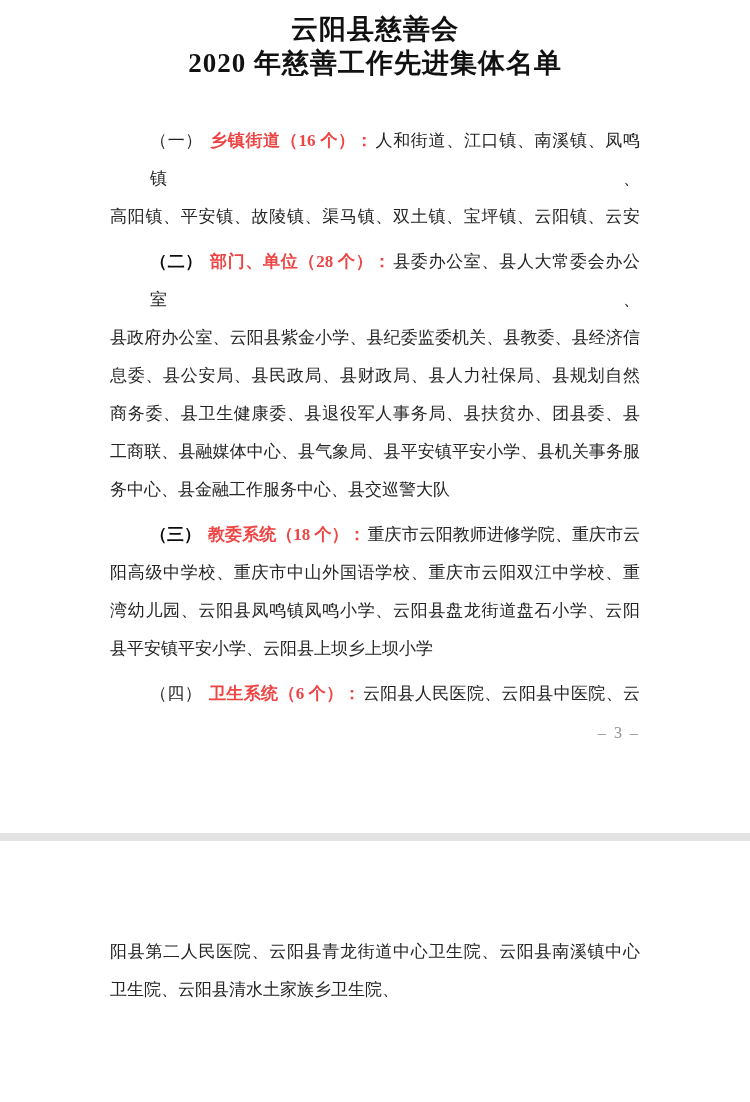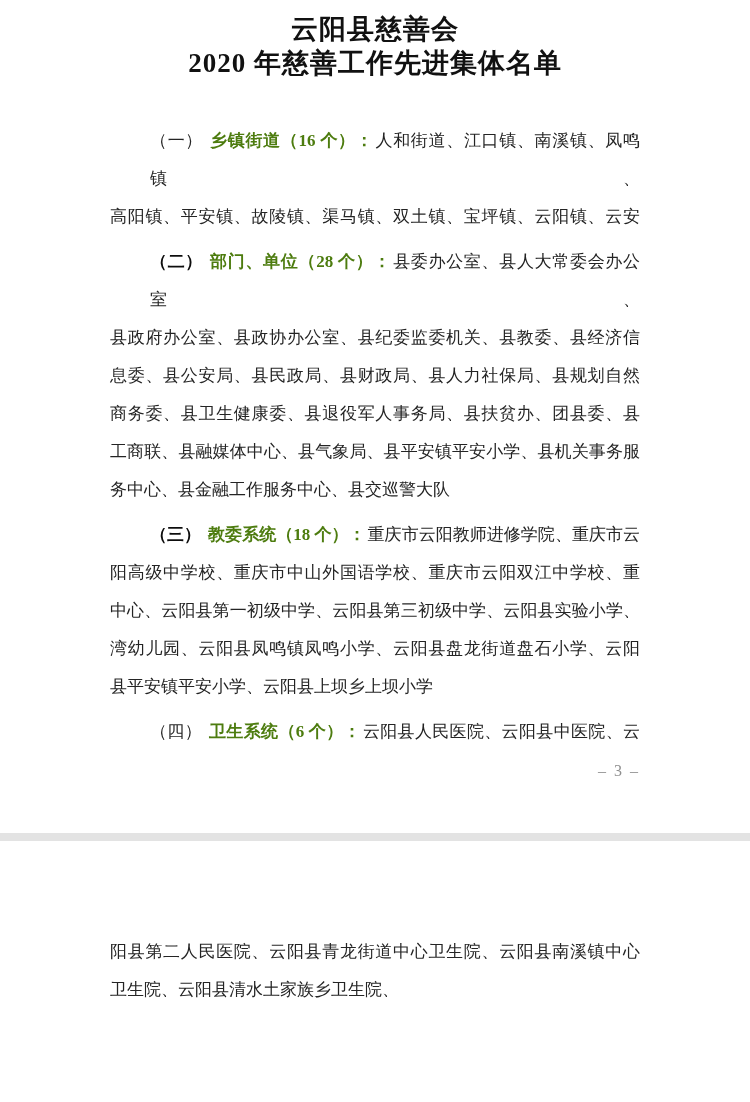--- a/index.html
+++ b/index.html
@@ -40,21 +40,21 @@
     text-align-last: justify;
     text-justify: inter-character;
     white-space: normal;
     color: #242424;
   }
   .line.last { text-align-last: left; }
   .line.first { padding-left: 40px; }
 
   .prefix { margin-right: 7px; }
   .prefix.bold { font-weight: 700; color: #0d0d0d; }
-  .head { font-weight: 700; color: #4d7c0f; margin-right: 2px; }
+  .head { font-weight: 700; color: #ef4444; margin-right: 2px; }
 
   .pageno {
     margin-top: 8px;
     padding: 0 110px;
     text-align: right;
     font-size: 16px;
     line-height: 24px;
     color: #8f8f8f;
     letter-spacing: 2px;
   }
@@ -77,33 +77,32 @@
         <div class="line first">
           <span class="prefix">（一）</span><span class="head">乡镇街道（16 个）：</span><span>人和街道、江口镇、南溪镇、凤鸣镇、</span>
         </div>
         <div class="line">高阳镇、平安镇、故陵镇、渠马镇、双土镇、宝坪镇、云阳镇、云安</div>
       </div>
 
       <div class="para">
         <div class="line first">
           <span class="prefix bold">（二）</span><span class="head">部门、单位（28 个）：</span><span>县委办公室、县人大常委会办公室、</span>
         </div>
-        <div class="line">县政府办公室、县政协办公室、县纪委监委机关、县教委、县经济信</div>
+        <div class="line">县政府办公室、云阳县紫金小学、县纪委监委机关、县教委、县经济信</div>
         <div class="line">息委、县公安局、县民政局、县财政局、县人力社保局、县规划自然</div>
         <div class="line">商务委、县卫生健康委、县退役军人事务局、县扶贫办、团县委、县</div>
         <div class="line">工商联、县融媒体中心、县气象局、县平安镇平安小学、县机关事务服</div>
         <div class="line last">务中心、县金融工作服务中心、县交巡警大队</div>
       </div>
 
       <div class="para">
         <div class="line first">
           <span class="prefix bold">（三）</span><span class="head">教委系统（18 个）：</span><span>重庆市云阳教师进修学院、重庆市云</span>
         </div>
         <div class="line">阳高级中学校、重庆市中山外国语学校、重庆市云阳双江中学校、重</div>
-        <div class="line">中心、云阳县第一初级中学、云阳县第三初级中学、云阳县实验小学、</div>
         <div class="line">湾幼儿园、云阳县凤鸣镇凤鸣小学、云阳县盘龙街道盘石小学、云阳</div>
         <div class="line last">县平安镇平安小学、云阳县上坝乡上坝小学</div>
       </div>
 
       <div class="para">
         <div class="line first">
           <span class="prefix">（四）</span><span class="head">卫生系统（6 个）：</span><span>云阳县人民医院、云阳县中医院、云</span>
         </div>
       </div>
 

